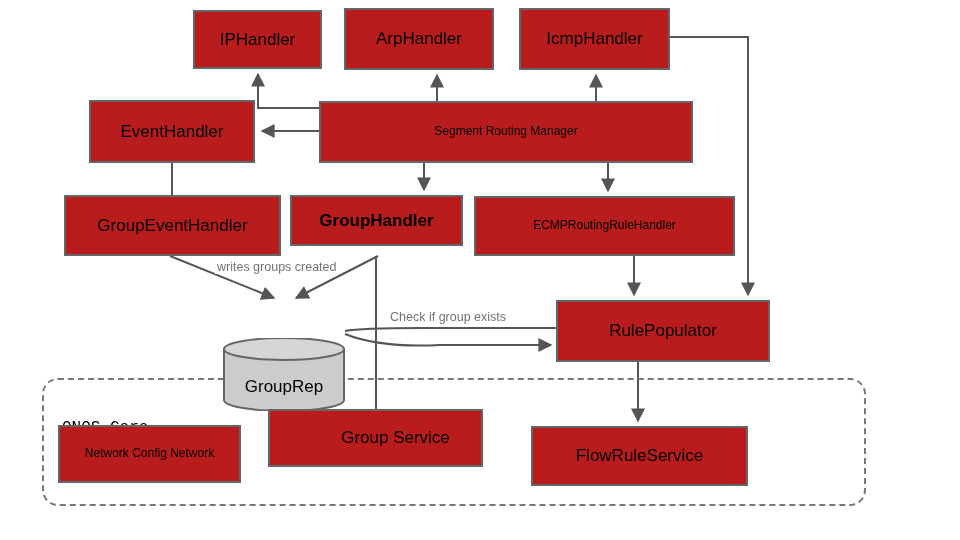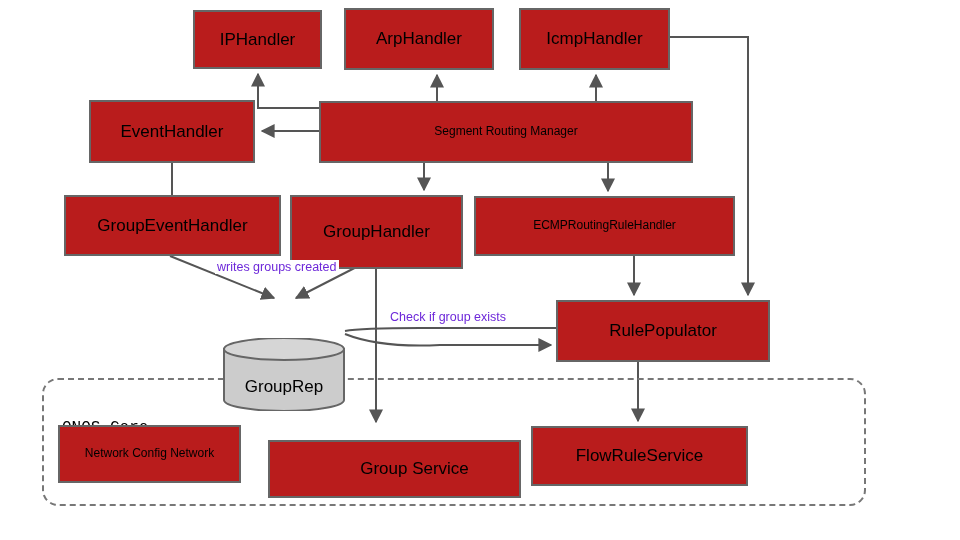--- a/index.html
+++ b/index.html
@@ -62,21 +62,21 @@
   }
   .group-title {
     position: absolute;
     font-size: 16px;
     color: #000000;
     z-index: 2;
   }
   .edge-label {
     position: absolute;
     font-size: 12.5px;
-    color: #6d28d9;
+    color: #737373;
     background: #ffffff;
     padding: 0 2px;
     white-space: nowrap;
     z-index: 5;
   }
 </style>
 </head>
 <body>
 
 <div id="canvas">
@@ -134,37 +134,37 @@
       </div>
       <div class="node" style="left: 89px; top: 100px; width: 166px; height: 63px;">
         <span>EventHandler</span>
       </div>
       <div class="node small" style="left: 319px; top: 101px; width: 374px; height: 62px;">
         <span>Segment Routing Manager</span>
       </div>
       <div class="node" style="left: 64px; top: 195px; width: 217px; height: 61px;">
         <span>GroupEventHandler</span>
       </div>
-      <div class="node" style="left: 290px; top: 195px; width: 173px; height: 74px;">
+      <div class="node" style="left: 290px; top: 195px; width: 173px; height: 51px; font-weight: bold;">
         <span>GroupHandler</span>
       </div>
       <div class="node small" style="left: 474px; top: 196px; width: 261px; height: 60px;">
         <span>ECMPRoutingRuleHandler</span>
       </div>
       <div class="cylinder" style="left: 223px; top: 295px; width: 122px; height: 73px;"><svg width="122" height="73" viewBox="0 0 122 73">
           <path d="M 1 11 L 1 62 A 60 11 0 0 0 121 62 L 121 11 Z" fill="#cccccc" stroke="#666666" stroke-width="2"></path>
           <ellipse cx="61" cy="11" rx="60" ry="11" fill="#d6d6d6" stroke="#666666" stroke-width="2"></ellipse>
         </svg><div class="cyl-label" style="top: 38.5px;">GroupRep</div></div>
       <div class="node" style="left: 556px; top: 300px; width: 214px; height: 62px;">
         <span>RulePopulator</span>
       </div>
       <div class="node small" style="left: 58px; top: 425px; width: 183px; height: 58px;">
         <span>Network Config Network</span>
       </div>
-      <div class="node" style="left: 268px; top: 440px; width: 253px; height: 58px; padding-left: 40px;">
+      <div class="node" style="left: 268px; top: 409px; width: 215px; height: 58px; padding-left: 40px;">
         <span>Group Service</span>
       </div>
       <div class="node" style="left: 531px; top: 426px; width: 217px; height: 60px;">
         <span>FlowRuleService</span>
       </div>
     </div>
 
   <div id="edge-labels">
       <div class="edge-label" style="left: 215px; top: 260px;">writes groups created</div>
       <div class="edge-label" style="left: 388px; top: 310px;">Check if group exists</div>

